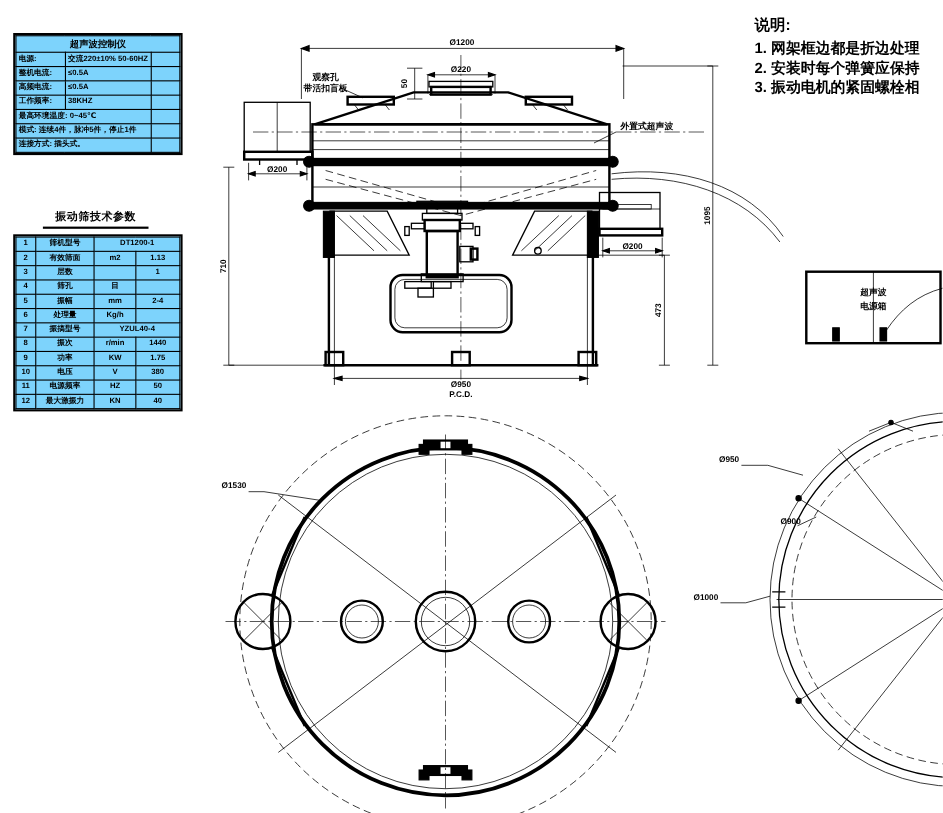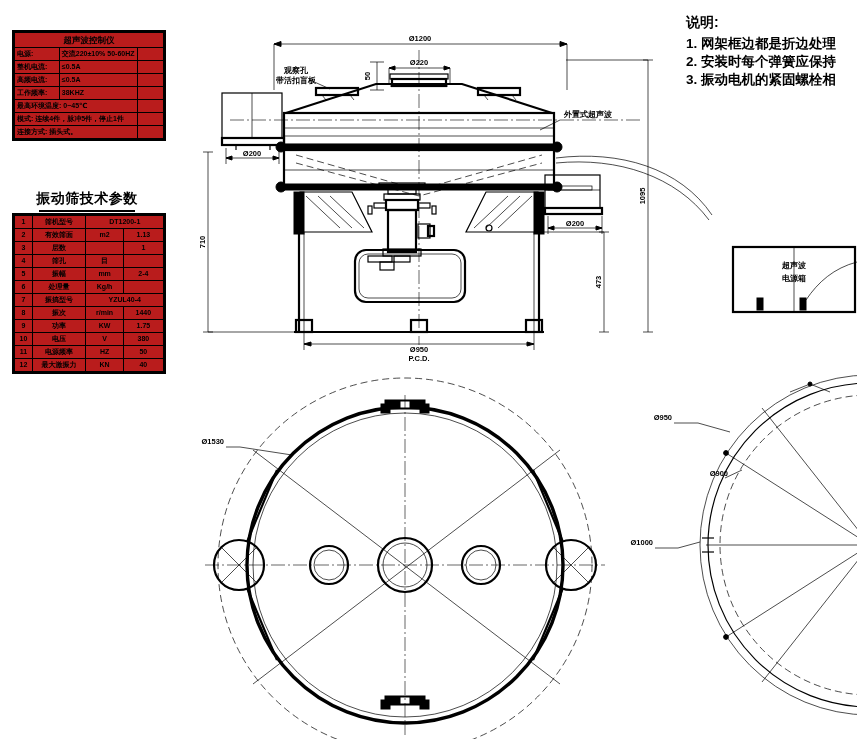--- a/index.html
+++ b/index.html
@@ -4,21 +4,21 @@
 <style>
   html,body{margin:0;padding:0;background:#fff;}
   body{
     width:857px;height:739px;position:relative;overflow:hidden;
     font-family:"Liberation Sans","DejaVu Sans",sans-serif;
     color:#000;
   }
   .abs{position:absolute;}
 
   
-  table.spec{border-collapse:collapse;background:#b91c1c;}
+  table.spec{border-collapse:collapse;background:#7dd3fc;}
   table.spec td,table.spec th{
     border:1px solid #000;
     font-size:7px;
     line-height:1.05;
     padding:1px 2px;
     font-weight:bold;
     text-align:center;
     white-space:nowrap;
   }
   table.spec .lbl{text-align:left;}
@@ -28,21 +28,21 @@
   #tbl-ultrasonic{left:12px;top:30px;width:150px;border:2px solid #000;}
   #tbl-ultrasonic table{width:100%;}
   #tbl-ultrasonic td{height:10px;}
   .c1{width:48px;}
   .c2{width:62px;}
   .c3{width:40px;}
 
   
   #tbl2-title{
     left:12px;top:190px;width:150px;text-align:center;
-    font-size:14px;font-weight:bold;letter-spacing:.5px;
+    font-size:10px;font-weight:bold;letter-spacing:.5px;
   }
   #tbl2-title .rule{
     height:2px;background:#000;width:96px;margin:2px auto 0;
   }
   #tbl-vib{left:12px;top:213px;width:150px;border:2px solid #000;}
   #tbl-vib table{width:100%;}
   #tbl-vib td{height:10px;}
   .n1{width:14px;}
   .n2{width:52px;}
   .n3{width:36px;}

